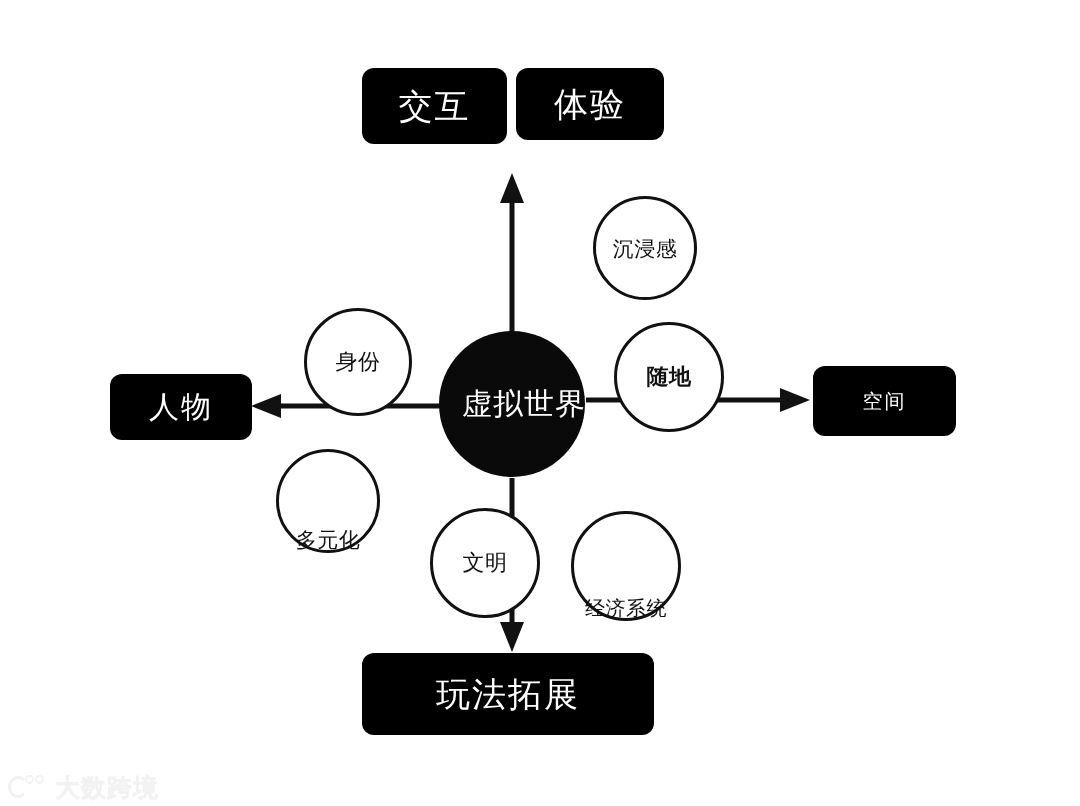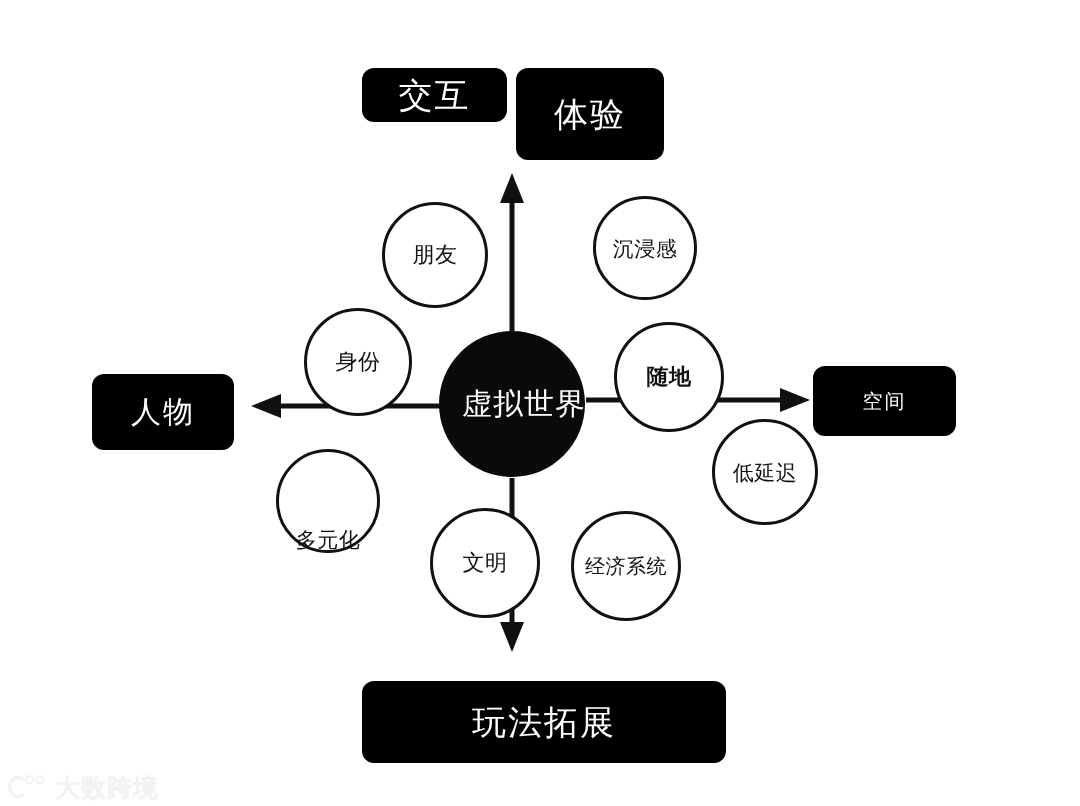--- a/index.html
+++ b/index.html
@@ -153,69 +153,63 @@
       <line x1="440" y1="406" x2="272" y2="406" stroke="#111111" stroke-width="5"></line>
       <polygon points="251,406 281,394 281,418" fill="#111111"></polygon>
     </g>
 
     <g>
       <line x1="586" y1="400" x2="790" y2="400" stroke="#111111" stroke-width="5"></line>
       <polygon points="810,400 780,388 780,412" fill="#111111"></polygon>
     </g>
   </svg>
 
-  <div class="node-box" style="left:362px; top:68px; width:145px; height:54px; font-size:34px;">
+  <div class="node-box" style="left:362px; top:68px; width:145px; height:76px; font-size:34px;">
     <span class="box-label">交互</span>
   </div>
 
-  <div class="node-box" style="left:516px; top:68px; width:148px; height:92px; font-size:34px;">
+  <div class="node-box" style="left:516px; top:68px; width:148px; height:72px; font-size:34px;">
     <span class="box-label">体验</span>
   </div>
 
-  <div class="node-box" style="left:92px; top:374px; width:142px; height:76px; font-size:30px;">
+  <div class="node-box" style="left:110px; top:374px; width:142px; height:66px; font-size:30px;">
     <span class="box-label">人物</span>
   </div>
 
   <div class="node-box" style="left:813px; top:366px; width:143px; height:70px; font-size:20px;">
     <span class="box-label">空间</span>
   </div>
 
-  <div class="node-box" style="left:362px; top:653px; width:364px; height:82px; font-size:34px;margin-top:28px;">
+  <div class="node-box" style="left:362px; top:653px; width:292px; height:82px; font-size:34px;">
     <span class="box-label">玩法拓展</span>
   </div>
 
-  <div class="circle" style="left:382px; top:202px; width:106px; height:106px; font-size:22px;">
-    <span class="circle-label">朋友</span>
-  </div>
 
   <div class="circle" style="left:304px; top:308px; width:108px; height:108px; font-size:22px;">
     <span class="circle-label">身份</span>
   </div>
 
   <div class="circle" style="left:593px; top:196px; width:104px; height:104px; font-size:21px;">
     <span class="circle-label">沉浸感</span>
   </div>
 
   <div class="circle" style="left:614px; top:322px; width:110px; height:110px; font-size:22px;font-weight:bold;">
     <span class="circle-label">随地</span>
   </div>
 
-  <div class="circle" style="left:712px; top:419px; width:106px; height:106px; font-size:21px;">
-    <span class="circle-label">低延迟</span>
-  </div>
 
   <div class="circle" style="left:276px; top:449px; width:104px; height:104px; font-size:21px;align-items:flex-end;">
     <span class="circle-label">多元化</span>
   </div>
 
   <div class="circle" style="left:430px; top:508px; width:110px; height:110px; font-size:22px;align-items:center;">
     <span class="circle-label">文明</span>
   </div>
 
-  <div class="circle" style="left:571px; top:511px; width:110px; height:110px; font-size:20px;">
+  <div class="circle" style="left:571px; top:511px; width:110px; height:110px; font-size:20px;align-items:flex-end;">
     <span class="circle-label">经济系统</span>
   </div>
 
   <div class="hub" style="left:439px; top:331px; width:146px; height:146px; font-size:30px;">
     <span class="hub-label">虚拟世界</span>
   </div>
 
   <div class="watermark">
     <span class="wm-mark">
       <span class="wm-c"></span>

